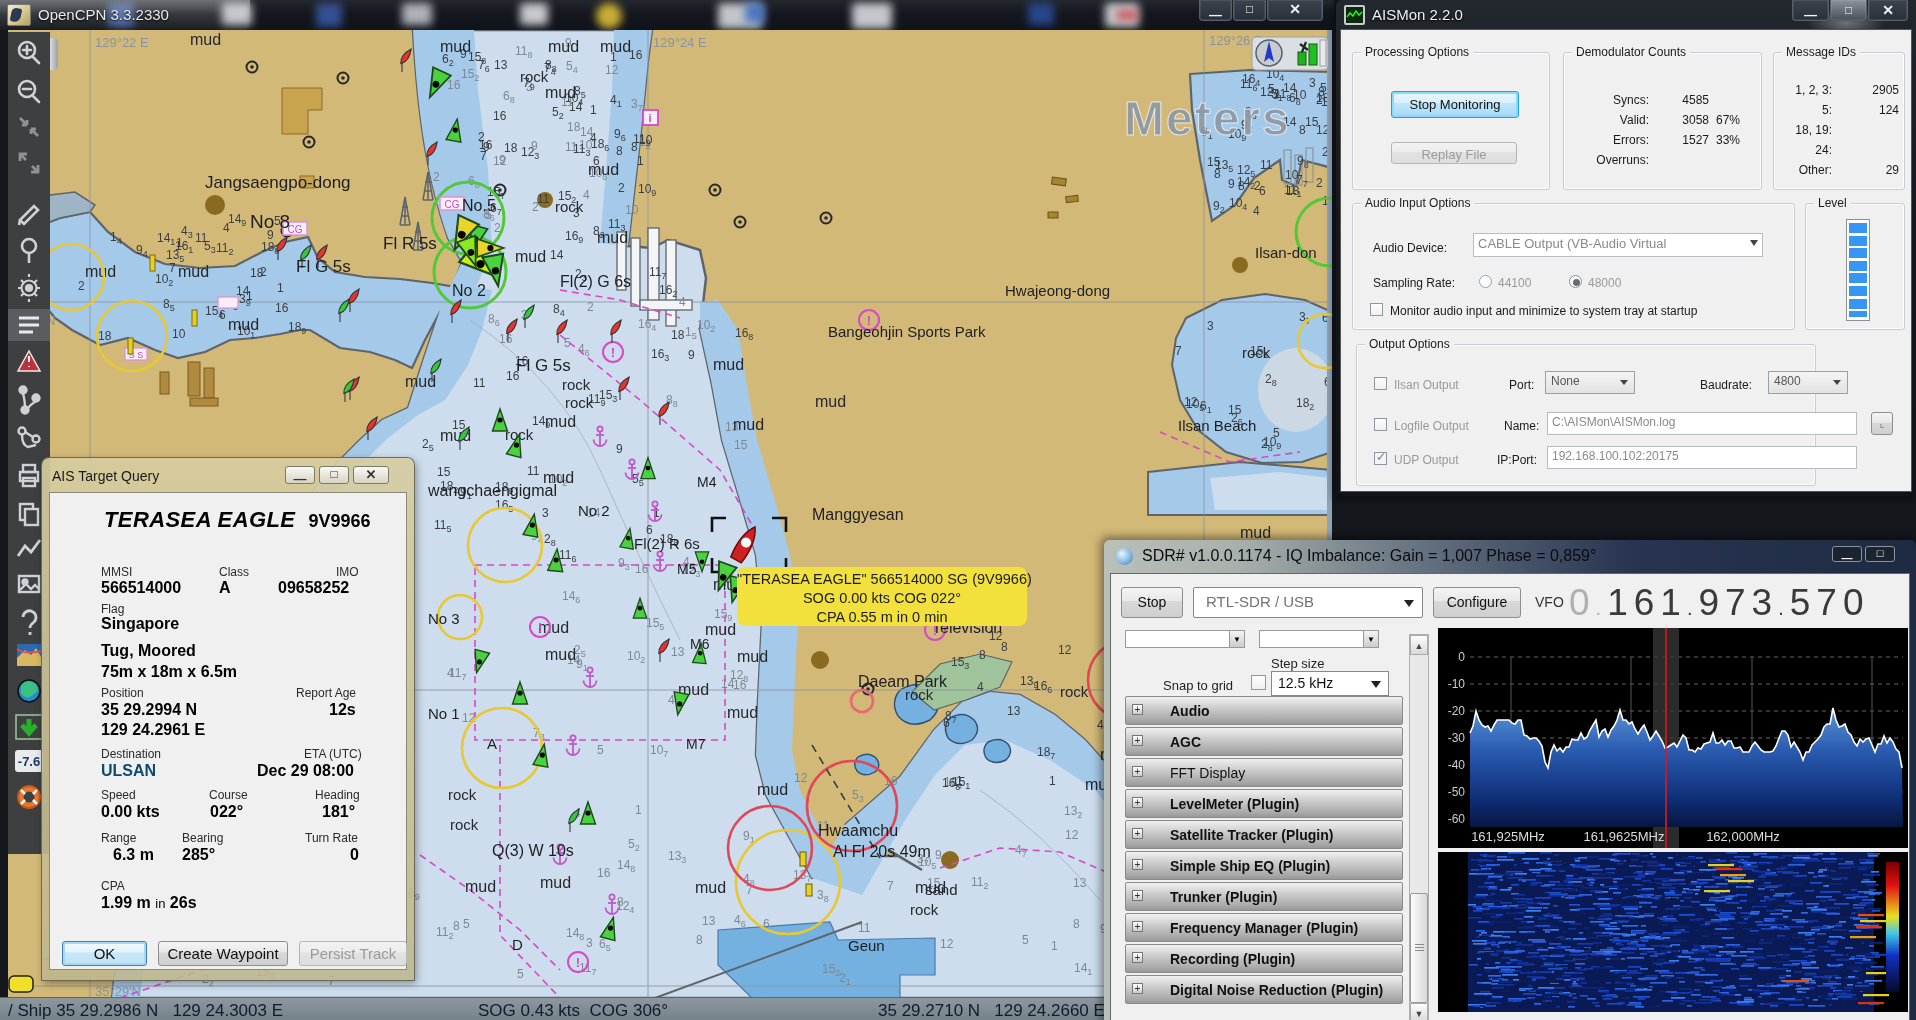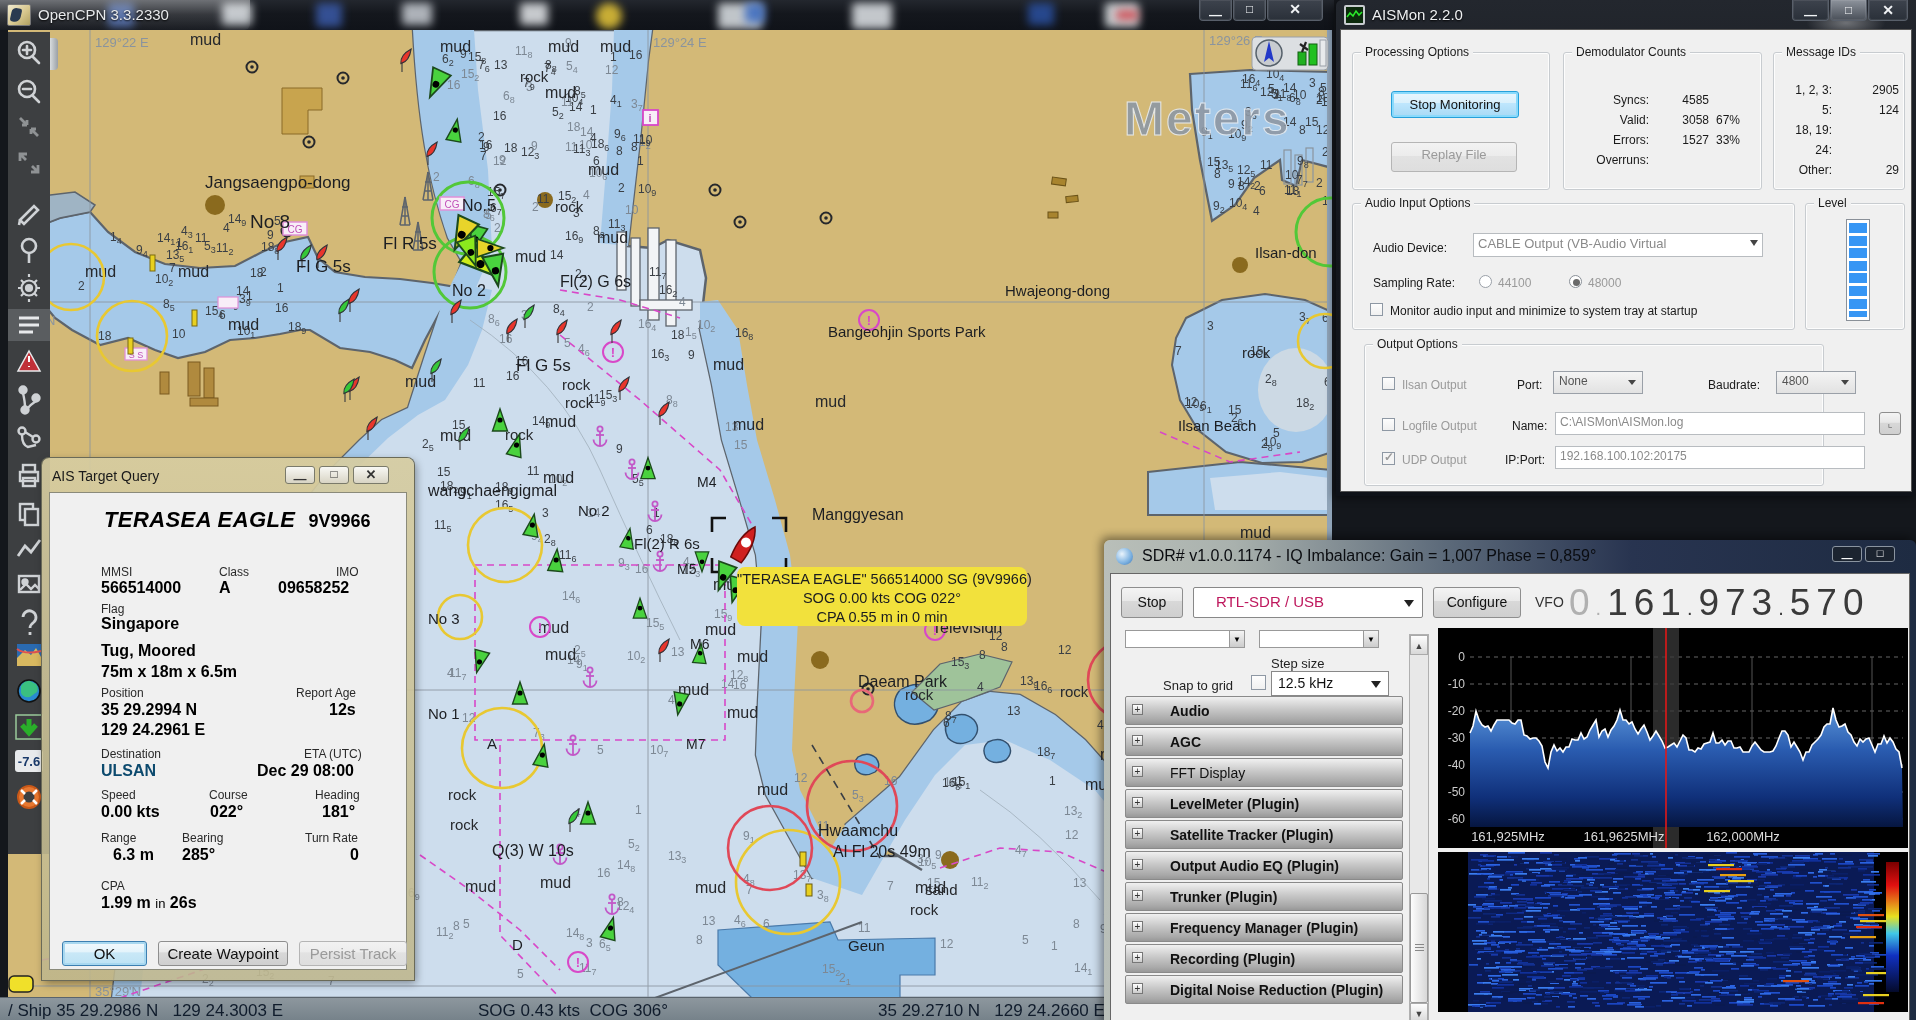--- a/index.html
+++ b/index.html
@@ -1042,21 +1042,21 @@
  <div class="abs" style="left:455px;top:0px;width:120px;height:22px;display:flex">
   <div class="winbtn" style="width:37px;font-size:13px;line-height:30px">—</div>
   <div class="winbtn" style="width:37px;font-size:12px;line-height:20px;background:linear-gradient(180deg,#8d939c,#4a5059)">□</div>
   <div class="winbtn" style="width:40px;font-size:14px;line-height:20px">✕</div>
  </div>
  <div class="abs" style="left:4px;top:29px;width:572px;height:463px;background:#f0f0f0;border:1px solid #555">
 
   <div class="gbox" style="left:11px;top:22px;width:198px;height:138px">
           <div class="glbl">Processing Options</div>
     <div class="btn abs" style="left:38px;top:38px;width:128px;height:27px;font-size:13px;line-height:25px;border:1px solid #26a0da;box-shadow:0 0 0 2px #8adafc inset;background:linear-gradient(180deg,#eaf6fd,#d9f0fc 45%,#bee6fd 46%,#a7d9f5)">Stop Monitoring</div>
-    <div class="btn dis abs" style="left:38px;top:89px;width:126px;height:30px;font-size:13px;line-height:24px">Replay File</div>
+    <div class="btn dis abs" style="left:38px;top:89px;width:126px;height:22px;font-size:13px;line-height:24px">Replay File</div>
   </div>
 
   <div class="gbox" style="left:222px;top:22px;width:199px;height:138px">
           <div class="glbl">Demodulator Counts</div>
     <div class="txt12" style="left:0;top:40px;width:85px;text-align:right">Syncs:</div>
           <div class="txt12" style="left:0;top:40px;width:145px;text-align:right">4585</div>
     <div class="txt12" style="left:0;top:60px;width:85px;text-align:right">Valid:</div>
           <div class="txt12" style="left:0;top:60px;width:145px;text-align:right">3058</div>
           <div class="txt12" style="left:152px;top:60px">67%</div>
     <div class="txt12" style="left:0;top:80px;width:85px;text-align:right">Errors:</div>
@@ -1091,21 +1091,21 @@
           <div class="txt12" style="left:37px;top:100px">Monitor audio input and minimize to system tray at startup</div>
   </div>
 
   <div class="gbox" style="left:464px;top:173px;width:100px;height:127px">
           <div class="glbl">Level</div>
     <div class="abs" style="left:40px;top:15px;width:24px;height:102px;background:#fff;border:1px solid #8a9098">
       <div class="abs" style="left:2px;top:3px;width:18px;height:94px;background:repeating-linear-gradient(180deg,#3796f4 0 10px,#fff 10px 12.6px)"></div>
     </div>
   </div>
 
-  <div class="gbox" style="left:23px;top:314px;width:460px;height:142px">
+  <div class="gbox" style="left:15px;top:314px;width:460px;height:142px">
           <div class="glbl">Output Options</div>
     <div class="cb" style="left:17px;top:32px"></div>
           <div class="txt12 gray" style="left:37px;top:33px">Ilsan Output</div>
     <div class="txt12" style="left:152px;top:33px">Port:</div>
     <div class="drop" style="left:188px;top:26px;width:90px;height:23px">None</div>
     <div class="txt12" style="left:343px;top:33px">Baudrate:</div>
     <div class="drop" style="left:411px;top:26px;width:80px;height:23px">4800</div>
     <div class="cb" style="left:17px;top:73px"></div>
           <div class="txt12 gray" style="left:37px;top:74px">Logfile Output</div>
     <div class="txt12" style="left:147px;top:74px">Name:</div>
@@ -1123,21 +1123,21 @@
 
 <div class="abs" style="left:1104px;top:540px;width:812px;height:487px;background:linear-gradient(90deg,#b9bfb9 0%,#a9b1ad 16%,#5c6a7a 42%,#283450 65%,#1e2b42 100%);border-radius:6px 6px 0 0;box-shadow:-3px -3px 10px rgba(0,0,0,.45)">
  <div class="abs" style="left:12px;top:8px;width:17px;height:17px;border-radius:50%;background:radial-gradient(circle at 35% 35%,#eaf4fc,#7ab0e0 60%,#3a70b0)"></div>
  <div class="abs" style="left:38px;top:7px;font-size:16px;color:#0a0c10">SDR# v1.0.0.1174 - IQ Imbalance: Gain = 1,007 Phase = 0,859°</div>
  <div class="abs" style="left:728px;top:6px;display:flex">
    <div style="width:30px;height:16px;background:#1c2430;border:1px solid #8a94a0;border-radius:3px;margin-right:3px;color:#fff;font-weight:bold;text-align:center;line-height:22px;font-size:11px">—</div>
    <div style="width:30px;height:16px;background:#1c2430;border:1px solid #8a94a0;border-radius:3px;color:#fff;text-align:center;line-height:13px;font-size:11px">□</div>
  </div>
  <div class="abs" style="left:6px;top:33px;width:800px;height:450px;background:#f0f0f0;border:1px solid #666">
   <div class="btn abs" style="left:10px;top:13px;width:62px;height:31px;font-size:14px;line-height:29px">Stop</div>
-  <div class="abs" style="left:82px;top:13px;width:230px;height:31px;background:#fff;border:1px solid #888;border-radius:2px;font-size:15px;color:#be185d;padding:5px 22px">RTL-SDR / USB<span style="position:absolute;right:8px;top:12px;border:5px solid transparent;border-top:7px solid #222"></span></div>
+  <div class="abs" style="left:82px;top:13px;width:230px;height:31px;background:#fff;border:1px solid #888;border-radius:2px;font-size:15px;color:#737373;padding:5px 12px">RTL-SDR / USB<span style="position:absolute;right:8px;top:12px;border:5px solid transparent;border-top:7px solid #222"></span></div>
   <div class="btn abs" style="left:322px;top:13px;width:88px;height:31px;font-size:14px;line-height:29px">Configure</div>
   <div class="abs" style="left:424px;top:20px;font-size:14px;color:#333">VFO</div>
   <div class="abs" style="left:458px;top:8px;font-size:37px;color:#b0b0b0;letter-spacing:6px">0<span style="font-size:20px">.</span><span style="color:#3a3a3a">161<span style="font-size:20px">.</span>973<span style="font-size:20px">.</span>570</span></div>
 
   <div class="abs" style="left:14px;top:56px;width:120px;height:18px;background:#fff;border:1px solid #999"></div>
   <div class="abs" style="left:118px;top:56px;width:16px;height:18px;background:linear-gradient(180deg,#f4f4f4,#ccc);border:1px solid #999;font-size:8px;text-align:center;line-height:18px">▼</div>
   <div class="abs" style="left:148px;top:56px;width:120px;height:18px;background:#fff;border:1px solid #999"></div>
   <div class="abs" style="left:252px;top:56px;width:16px;height:18px;background:linear-gradient(180deg,#f4f4f4,#ccc);border:1px solid #999;font-size:8px;text-align:center;line-height:18px">▼</div>
   <div class="abs" style="left:160px;top:82px;font-size:13px;color:#222">Step size</div>
   <div class="abs" style="left:52px;top:104px;font-size:13px;color:#222">Snap to grid</div>
@@ -1158,21 +1158,21 @@
         <div class="abs" style="left:14px;top:215px;width:278px;height:29px;background:linear-gradient(180deg,#f0f0f0,#c8c8c8 45%,#a8a8a8 85%,#989898);border:1px solid #8a8a8a;border-radius:2px">
           <div class="abs" style="left:6px;top:7px;width:11px;height:11px;background:linear-gradient(180deg,#fff,#ccc);border:1px solid #777;font-size:10px;line-height:9px;text-align:center;color:#333">+</div>
           <div class="abs" style="left:44px;top:6px;font-size:14px;font-weight:bold;color:#111">LevelMeter (Plugin)</div>
         </div>
         <div class="abs" style="left:14px;top:246px;width:278px;height:29px;background:linear-gradient(180deg,#f0f0f0,#c8c8c8 45%,#a8a8a8 85%,#989898);border:1px solid #8a8a8a;border-radius:2px">
           <div class="abs" style="left:6px;top:7px;width:11px;height:11px;background:linear-gradient(180deg,#fff,#ccc);border:1px solid #777;font-size:10px;line-height:9px;text-align:center;color:#333">+</div>
           <div class="abs" style="left:44px;top:6px;font-size:14px;font-weight:bold;color:#111">Satellite Tracker (Plugin)</div>
         </div>
         <div class="abs" style="left:14px;top:277px;width:278px;height:29px;background:linear-gradient(180deg,#f0f0f0,#c8c8c8 45%,#a8a8a8 85%,#989898);border:1px solid #8a8a8a;border-radius:2px">
           <div class="abs" style="left:6px;top:7px;width:11px;height:11px;background:linear-gradient(180deg,#fff,#ccc);border:1px solid #777;font-size:10px;line-height:9px;text-align:center;color:#333">+</div>
-          <div class="abs" style="left:44px;top:6px;font-size:14px;font-weight:bold;color:#111">Output Audio EQ (Plugin)</div>
+          <div class="abs" style="left:44px;top:6px;font-size:14px;font-weight:bold;color:#111">Simple Ship EQ (Plugin)</div>
         </div>
         <div class="abs" style="left:14px;top:308px;width:278px;height:29px;background:linear-gradient(180deg,#f0f0f0,#c8c8c8 45%,#a8a8a8 85%,#989898);border:1px solid #8a8a8a;border-radius:2px">
           <div class="abs" style="left:6px;top:7px;width:11px;height:11px;background:linear-gradient(180deg,#fff,#ccc);border:1px solid #777;font-size:10px;line-height:9px;text-align:center;color:#333">+</div>
           <div class="abs" style="left:44px;top:6px;font-size:14px;font-weight:bold;color:#111">Trunker (Plugin)</div>
         </div>
         <div class="abs" style="left:14px;top:339px;width:278px;height:29px;background:linear-gradient(180deg,#f0f0f0,#c8c8c8 45%,#a8a8a8 85%,#989898);border:1px solid #8a8a8a;border-radius:2px">
           <div class="abs" style="left:6px;top:7px;width:11px;height:11px;background:linear-gradient(180deg,#fff,#ccc);border:1px solid #777;font-size:10px;line-height:9px;text-align:center;color:#333">+</div>
           <div class="abs" style="left:44px;top:6px;font-size:14px;font-weight:bold;color:#111">Frequency Manager (Plugin)</div>
         </div>
         <div class="abs" style="left:14px;top:370px;width:278px;height:29px;background:linear-gradient(180deg,#f0f0f0,#c8c8c8 45%,#a8a8a8 85%,#989898);border:1px solid #8a8a8a;border-radius:2px">

